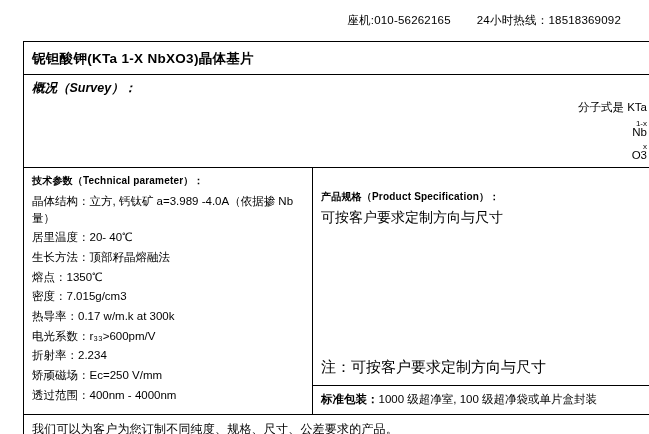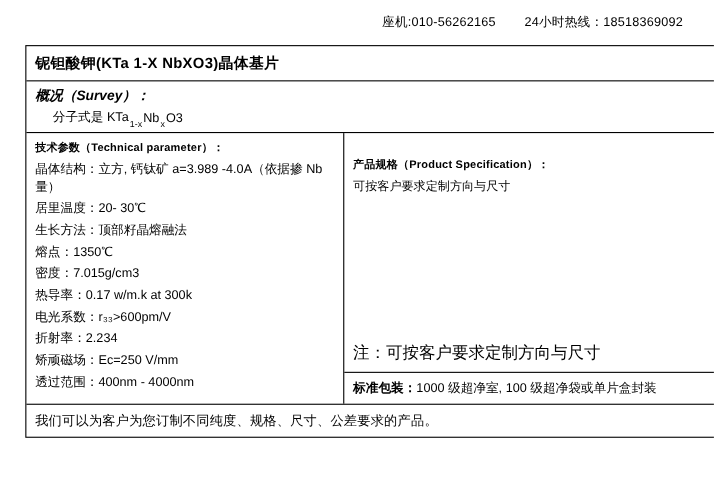--- a/index.html
+++ b/index.html
@@ -81,20 +81,21 @@
     font-weight: bold;
     margin-bottom: 3px;
     font-style: italic;
   }
   .survey-formula {
     font-size: 11.5px;
     padding-left: 16px;
     display: flex;
     align-items: flex-end;
     gap: 1px;
+    flex-direction: column;
   }
   .sub {
     font-size: 8px;
     vertical-align: sub;
     position: relative;
     top: 3px;
   }
 
   
   .main-row {
@@ -122,21 +123,21 @@
     letter-spacing: 0.2px;
   }
   .spec-top {
     padding: 6px 8px 8px 8px;
     border-bottom: 1px solid #000;
     flex: 1;
     display: flex;
     flex-direction: column;
   }
   .spec-line {
-    font-size: 11px;
+    font-size: 14px;
     margin-bottom: 4px;
   }
   .spec-note {
     font-size: 15px;
     margin-top: auto;
     padding-top: 4px;
   }
   .pack-row {
     padding: 6px 8px 7px 8px;
     font-size: 11.5px;
@@ -192,21 +193,21 @@
           <span>O3</span>
         </div>
       </div>
     </div>
 
     <div class="main-row">
 
       <div class="col-left">
         <div class="section-head">技术参数（Technical  parameter）：</div>
         <div class="param-line wrap">晶体结构：立方, 钙钛矿 a=3.989 -4.0A（依据掺 Nb 量）</div>
-        <div class="param-line">居里温度：20- 30℃</div>
+        <div class="param-line">居里温度：20- 40℃</div>
         <div class="param-line">生长方法：顶部籽晶熔融法</div>
         <div class="param-line">熔点：1350℃</div>
         <div class="param-line">密度：7.015g/cm3</div>
         <div class="param-line">热导率：0.17 w/m.k at 300k</div>
         <div class="param-line">电光系数：r₃₃&gt;600pm/V</div>
         <div class="param-line">折射率：2.234</div>
         <div class="param-line">矫顽磁场：Ec=250 V/mm</div>
         <div class="param-line">透过范围：400nm - 4000nm</div>
       </div>
 

